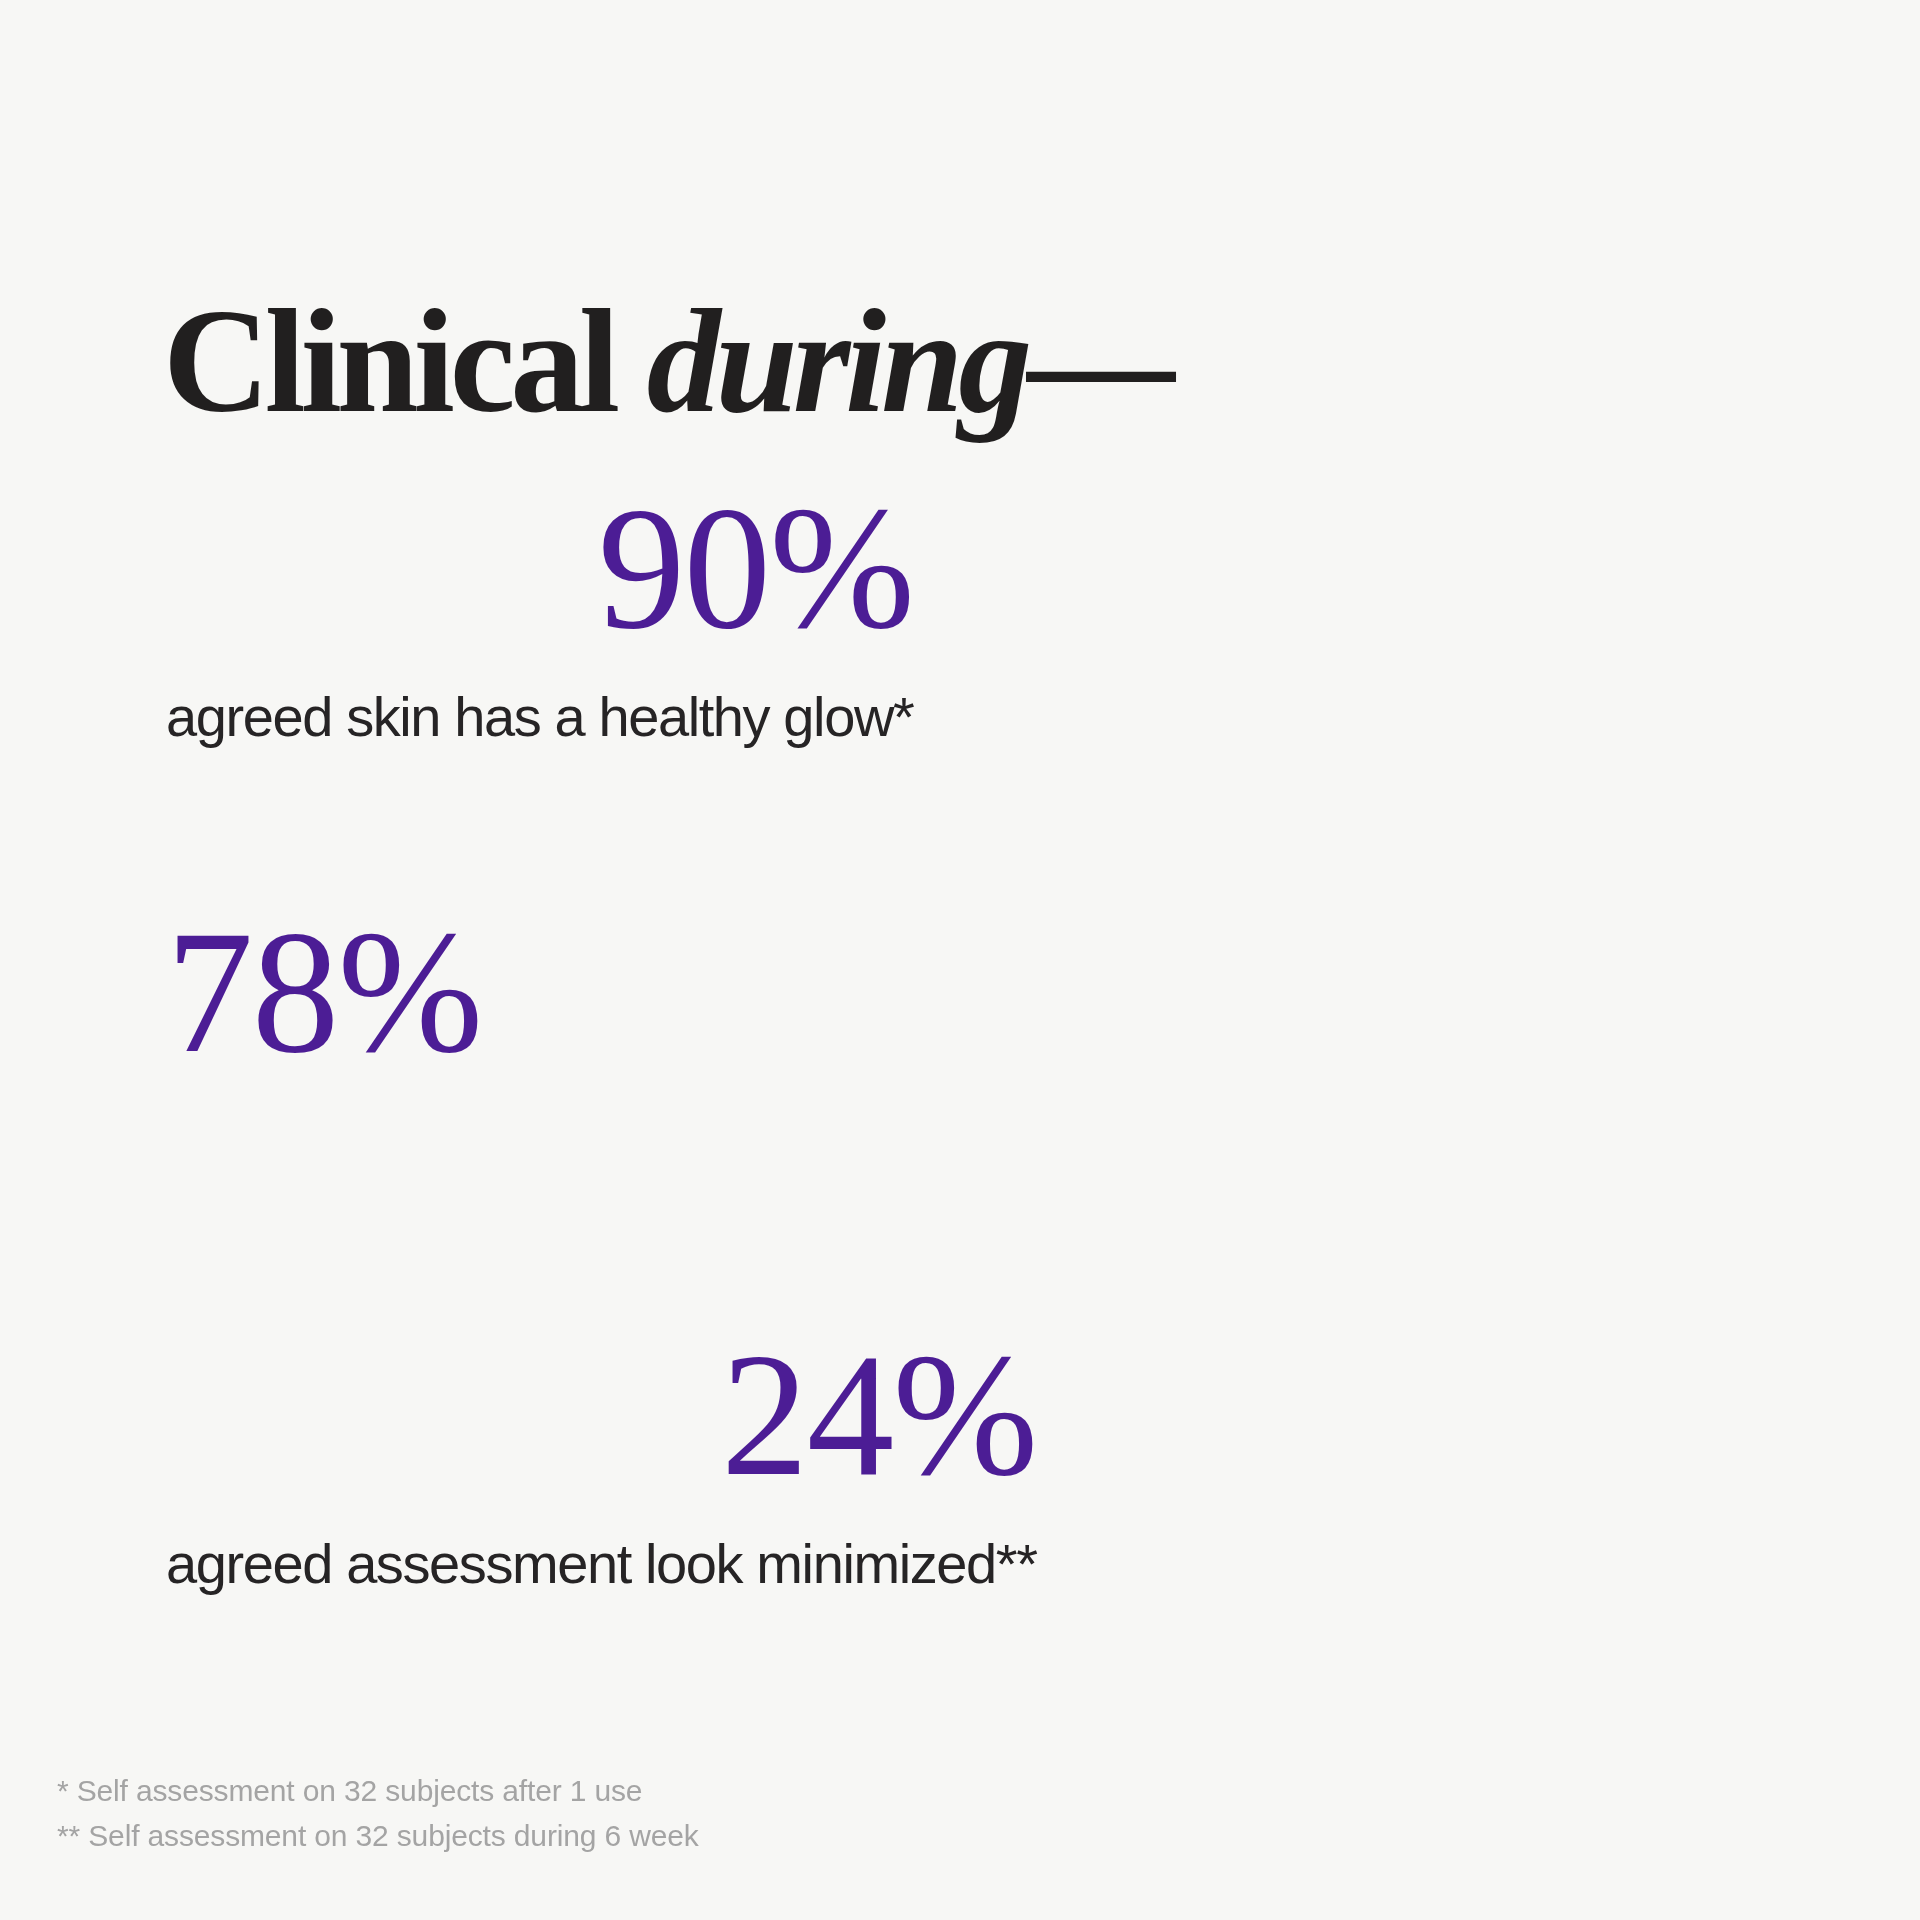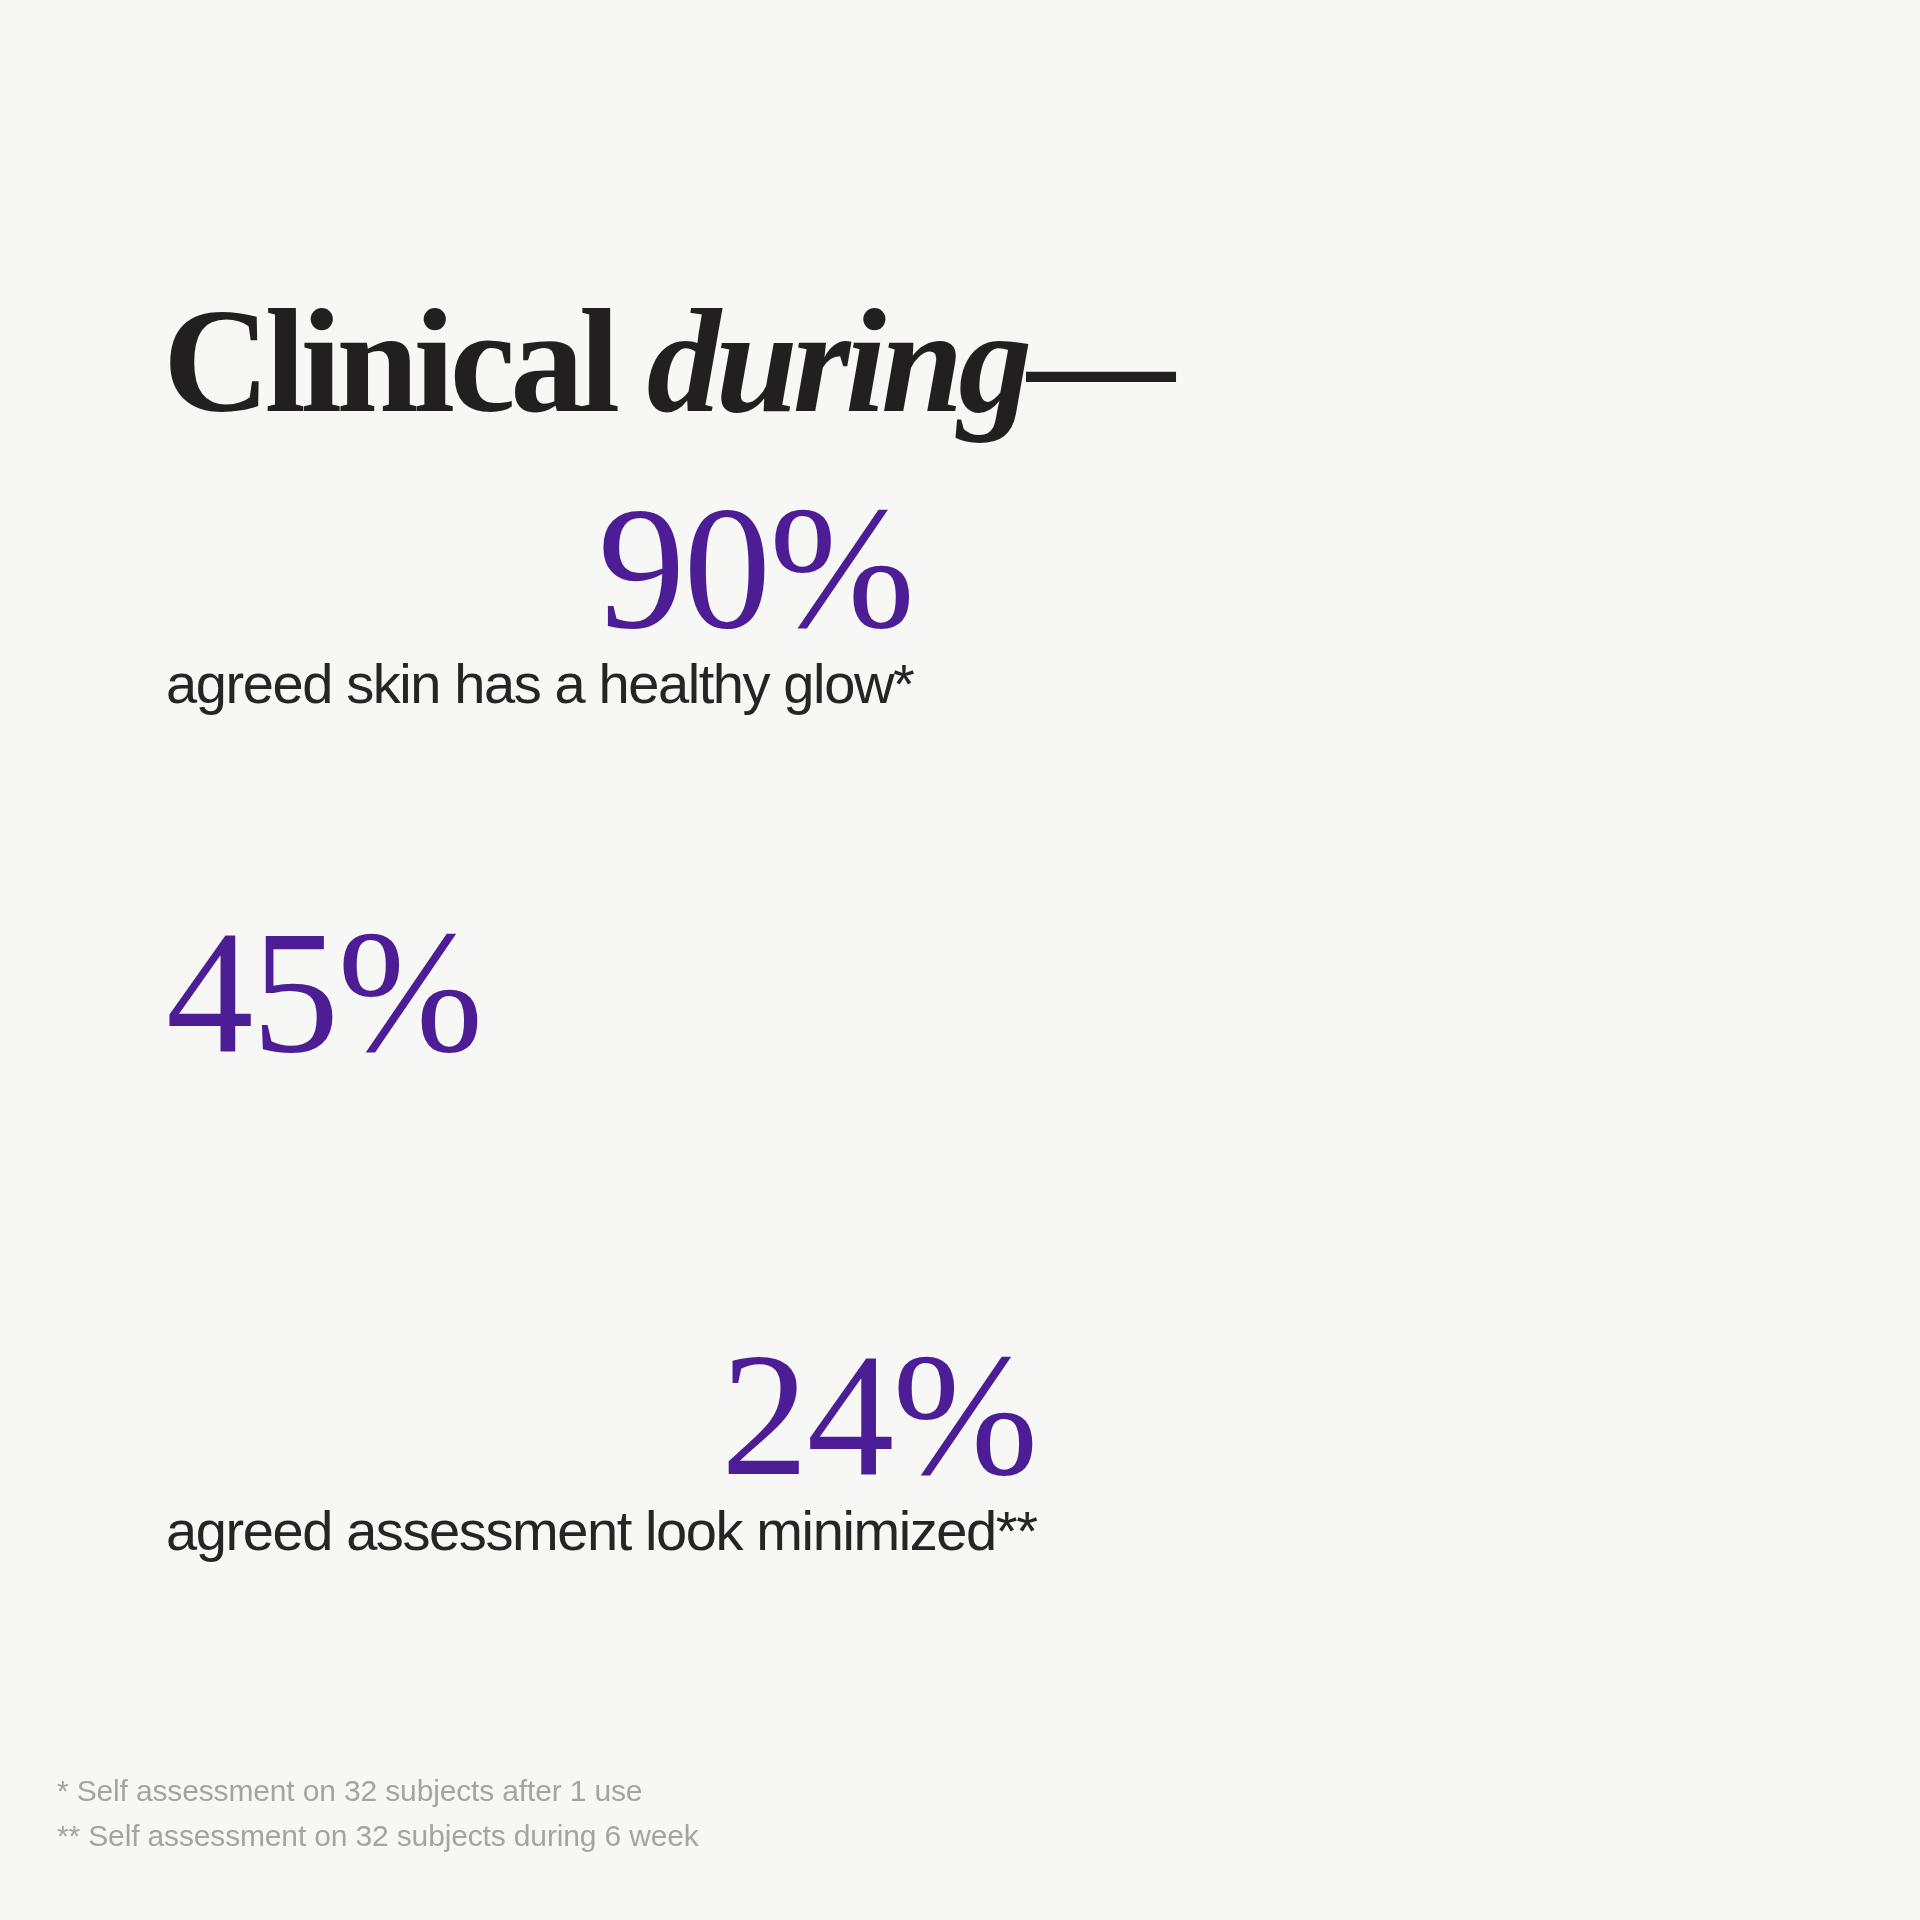--- a/index.html
+++ b/index.html
@@ -47,20 +47,21 @@
   .stat-3 { top: 1328px; }
   .stat-value {
     font-family: "Liberation Serif", serif;
     font-size: 175px;
     line-height: 1;
     letter-spacing: -0.01em;
     color: #4c1d95;
     text-align: right;
   }
   .stat-caption {
+    margin-top: 33px;
     font-family: "Liberation Sans", sans-serif;
     font-size: 56px;
     line-height: 1;
     letter-spacing: -0.025em;
     color: #262425;
   }
   
   .footnotes {
     position: absolute;
     left: 57px;
@@ -81,21 +82,21 @@
   <h1 class="title">
     <span>Clinical</span><span> </span><span class="italic">during</span><span class="dash">—</span>
   </h1>
 
   <div class="stat stat-1">
     <div class="stat-value">90%</div>
     <div class="stat-caption">agreed skin has a healthy glow*</div>
   </div>
 
   <div class="stat stat-2">
-    <div class="stat-value">45%</div>
+    <div class="stat-value">78%</div>
   </div>
 
   <div class="stat stat-3">
     <div class="stat-value">24%</div>
     <div class="stat-caption">agreed assessment look minimized**</div>
   </div>
 
   <div class="footnotes">
     <div>* Self assessment on 32 subjects after 1 use</div>
     <div>** Self assessment on 32 subjects during 6 week</div>

